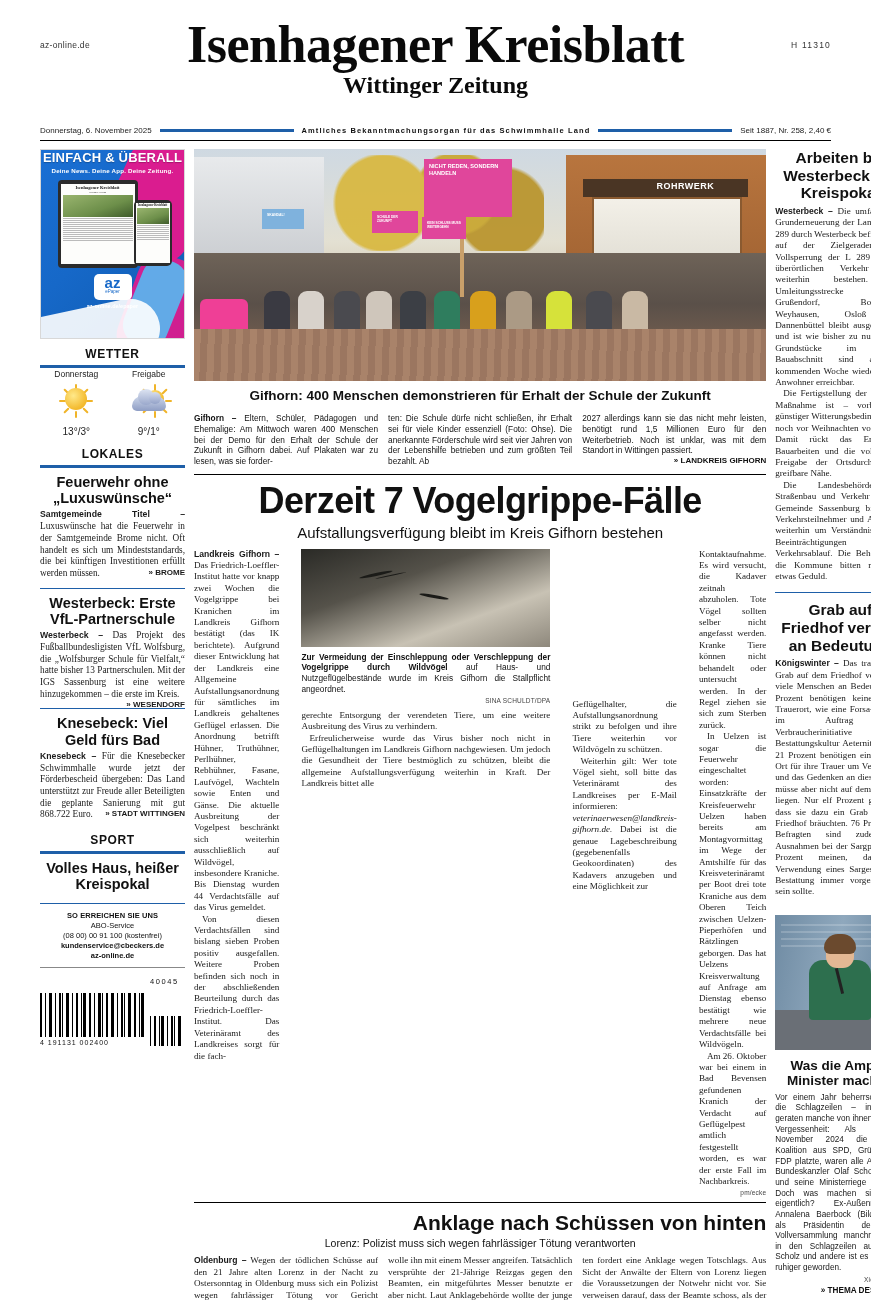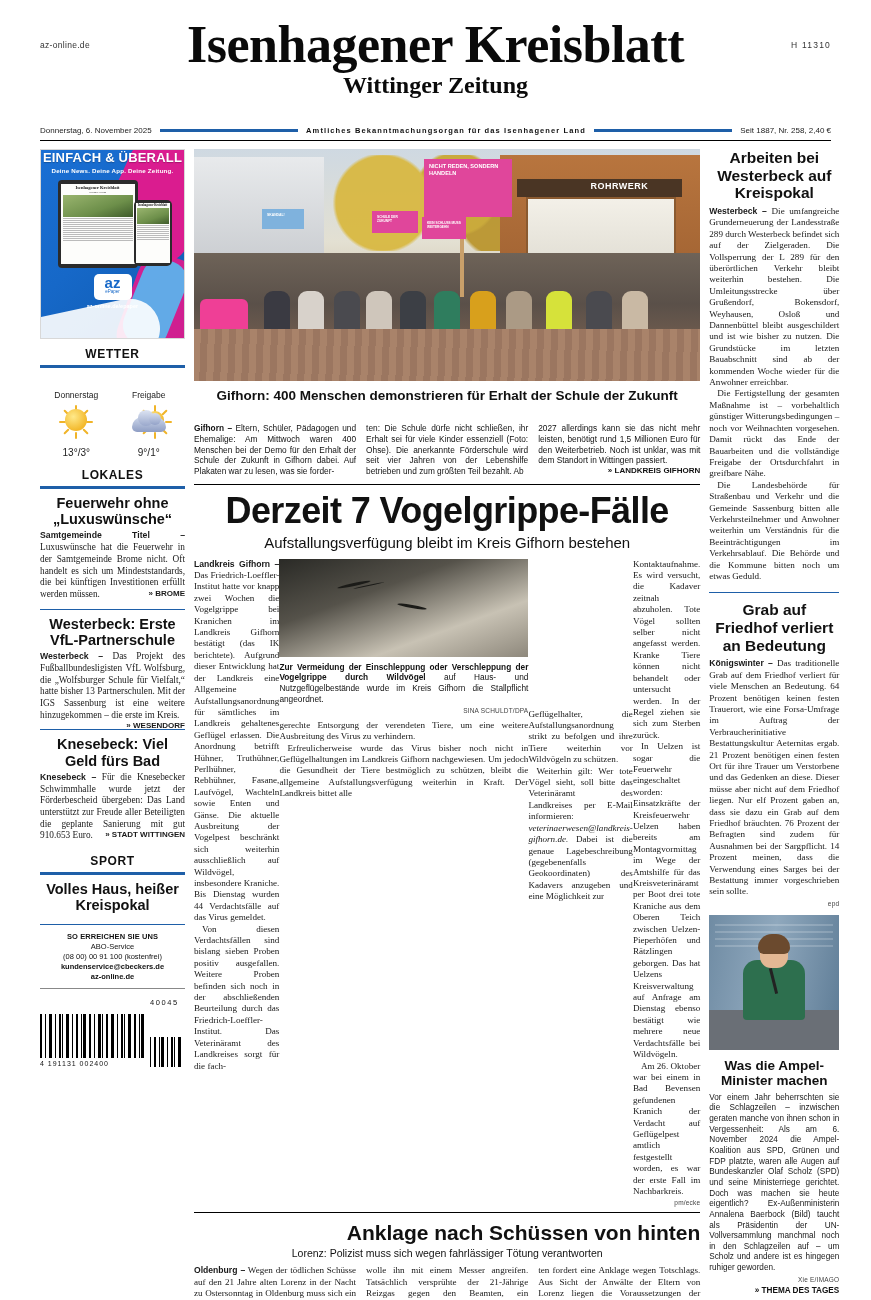--- a/index.html
+++ b/index.html
@@ -76,21 +76,21 @@
   .ad-badge b { display:block; font-size: 15px; color:#1668c8; line-height: 17px; }
   .ad-badge span { display:block; font-size: 4.5px; color:#1668c8; margin-top:-2px; }
   .ad-url { position: relative; z-index: 3; color: #fff; font-family: "Liberation Sans", sans-serif;
             font-weight: bold; font-size: 5.5px; text-align: center; margin-top: 3px; }
 
   .sec-head { font-family: "Liberation Sans", sans-serif; font-weight: bold; font-size: 12px;
               text-align: center; letter-spacing: .6px; padding: 8px 0 4px; color: #111; }
   .sec-rule { height: 3px; background: #1e5fa8; }
   .sec-rule-thin { height: 1px; background: #1e5fa8; }
 
-  .weather { display: flex; padding: 22px 0 2px; }
+  .weather { display: flex; padding: 1px 0 2px; }
   .wx { flex: 1; text-align: center; }
   .wx-day { font-family: "Liberation Sans", sans-serif; font-size: 8.5px; color: #222; margin-bottom: 3px; }
   .wx-icon { height: 40px; position: relative; }
   .sun { position: absolute; left: 50%; top: 6px; transform: translateX(-50%);
          width: 22px; height: 22px; border-radius: 50%;
          background: radial-gradient(circle at 38% 35%, #ffe98a, #f3b92c 70%); }
   .rays { position:absolute; left:50%; top:2px; transform:translateX(-50%); width:40px; height:34px; }
   .rays i { position:absolute; left:19px; top:0; width:2px; height:7px; background:#f0b429;
             transform-origin: 1px 17px; border-radius:1px; }
   .cloud { position: absolute; left: 50%; top: 14px; transform: translateX(-50%);
@@ -152,33 +152,33 @@
   .sign { position:absolute; background:#e0469b; color:#fff; font-family:"Liberation Sans",sans-serif;
           font-weight:bold; text-align:left; padding:4px 5px; line-height:1.25; }
   .sign.blue { background:#7fb2dd; }
   .sign-pole { position:absolute; width:4px; background:#c9a06a; }
   .vest { position:absolute; bottom:10px; left:6px; width:48px; height:72px; background:#ef3f96;
           border-radius:6px; }
   .vest:after { content:""; position:absolute; left:0; right:0; top:34px; height:7px; background:#d9d9d9; opacity:.85; }
 
   .cap-head { font-family: "Liberation Sans", sans-serif; font-weight: bold; font-size: 13.5px;
               text-align: center; margin-top: 7px; color: #111; }
-  .lead-cols { display: flex; gap: 10px; margin-top: 20px; }
+  .lead-cols { display: flex; gap: 10px; margin-top: 10px; }
   .lead-cols > div { flex: 1; font-family: "Liberation Sans", sans-serif; font-size: 8.3px;
                      line-height: 1.3; text-align: justify; hyphens: auto; color: #111; }
   .lead-cols b { font-weight: bold; }
   .hr-black { height: 1px; background: #000; margin-top: 7px; }
 
   
   .vg-wrap { padding-top: 8px; }
   .vg-head { font-family: "Liberation Sans", sans-serif; font-weight: bold; font-size: 36px;
              text-align: center; letter-spacing: -0.6px; color: #111; line-height: 1.02; }
   .vg-sub { font-family: "Liberation Sans", sans-serif; font-size: 15px; text-align: center;
             color: #111; margin-top: 4px; }
-  .vg-body { display: flex; gap: 0; margin-top: 8px; }
+  .vg-body { display: flex; gap: 22px; margin-top: 8px; }
   .vg-col { flex: 1; }
   .vg-col p { font-family: "Liberation Serif", serif; font-size: 9.1px; line-height: 1.255;
               text-align: justify; hyphens: auto; color: #181818; text-indent: 8px; }
   .vg-col p.first { text-indent: 0; }
   .vg-col p b { font-family: "Liberation Sans", sans-serif; font-size: 8.6px; }
   .vg-col .em { font-style: italic; }
   .vg-photo { width: 100%; height: 98px; background: linear-gradient(160deg,#2a2a26 0%, #55524a 35%, #c8c2b4 70%, #8e887c 100%);
               position: relative; overflow: hidden; }
   .bird { position:absolute; background:#1b1b18; }
   .bird.b1 { left: 58px; top: 24px; width: 34px; height: 3px; border-radius: 50%;
@@ -235,21 +235,21 @@
       <span>az-online.de</span>
       <span class="mh-right">H 11310</span>
     </div>
     <div class="mh-title-wrap">
       <div class="mh-title">Isenhagener Kreisblatt</div>
       <div class="mh-sub">Wittinger Zeitung</div>
     </div>
     <div class="mh-bar" style="margin-top:76px">
       <span class="mh-date">Donnerstag, 6. November 2025</span>
       <span class="mh-rule"></span>
-      <span class="mh-organ">Amtliches Bekanntmachungsorgan für das Isenhagener Land</span>
+      <span class="mh-organ">Amtliches Bekanntmachungsorgan für das Schwimmhalle Land</span>
       <span class="mh-rule"></span>
       <span class="mh-issue">Seit 1887, Nr. 258, 2,40 €</span>
     </div>
     <div class="mh-hr"></div>
   </div>
 
   <div class="grid">
 
     <div class="col-left">
 
@@ -361,21 +361,21 @@
         <h3>Westerbeck: Erste VfL-Partnerschule</h3>
         <p><b>Westerbeck –</b>
           <span>Das Projekt des Fußballbundesligisten VfL Wolfsburg, die „Wolfsburger Schule für Vielfalt,“ hatte bisher 13 Partnerschulen. Mit der IGS Sassenburg ist eine weitere hinzugekommen – die erste im Kreis.</span>
           <span class="ref">» WESENDORF</span></p>
       </div>
       <div class="brief-sep"></div>
 
       <div class="brief">
         <h3>Knesebeck: Viel Geld fürs Bad</h3>
         <p><b>Knesebeck –</b>
-          <span>Für die Knesebecker Schwimmhalle wurde jetzt der Förderbescheid übergeben: Das Land unterstützt zur Freude aller Beteiligten die geplante Sanierung mit gut 910.653 Euro.</span>
+          <span>Für die Knesebecker Schwimmhalle wurde jetzt der Förderbescheid übergeben: Das Land unterstützt zur Freude aller Beteiligten die geplante Sanierung mit gut 868.722 Euro.</span>
           <span class="ref">» STADT WITTINGEN</span></p>
       </div>
 
       <div class="sec-head" style="padding-top:12px">SPORT</div>
       <div class="sec-rule"></div>
       <div class="brief">
         <h3>Volles Haus, heißer Kreispokal</h3>
       </div>
 
       <div class="sec-rule-thin" style="margin-top:10px"></div>

